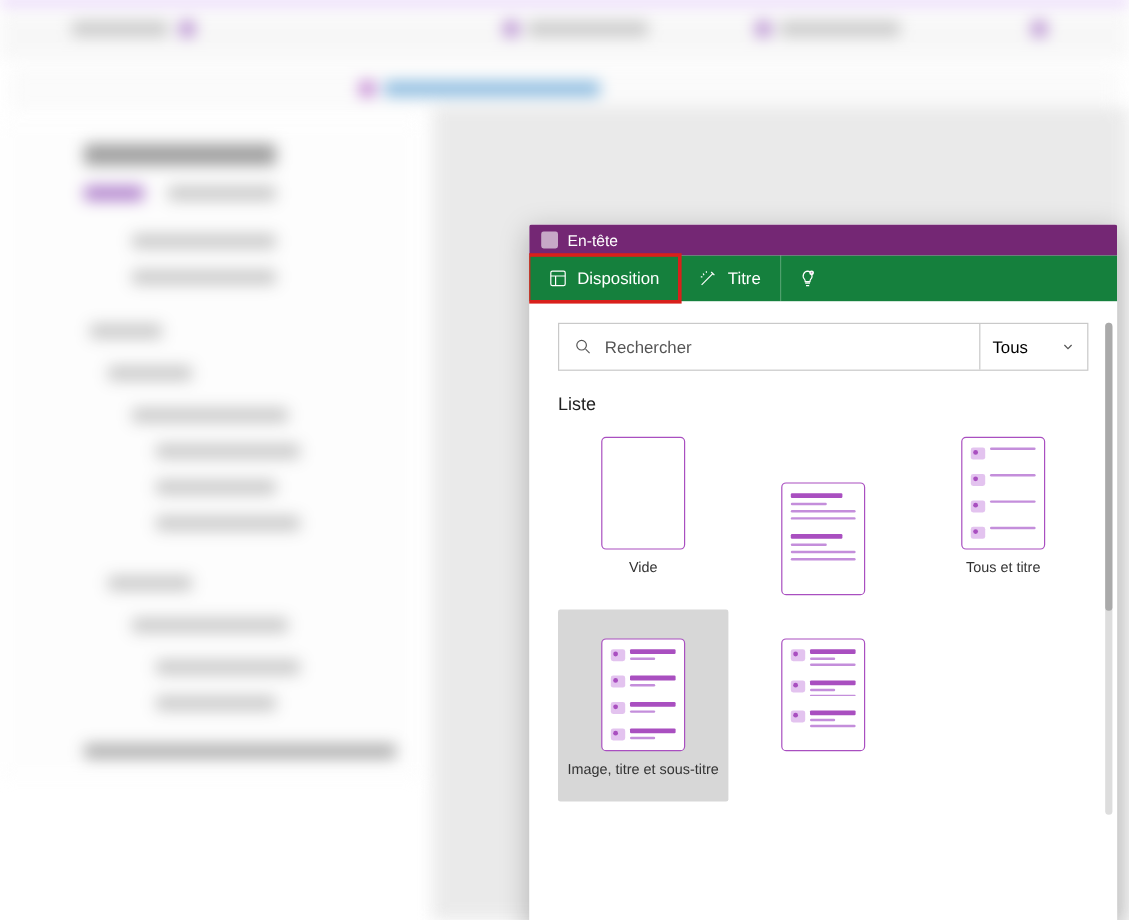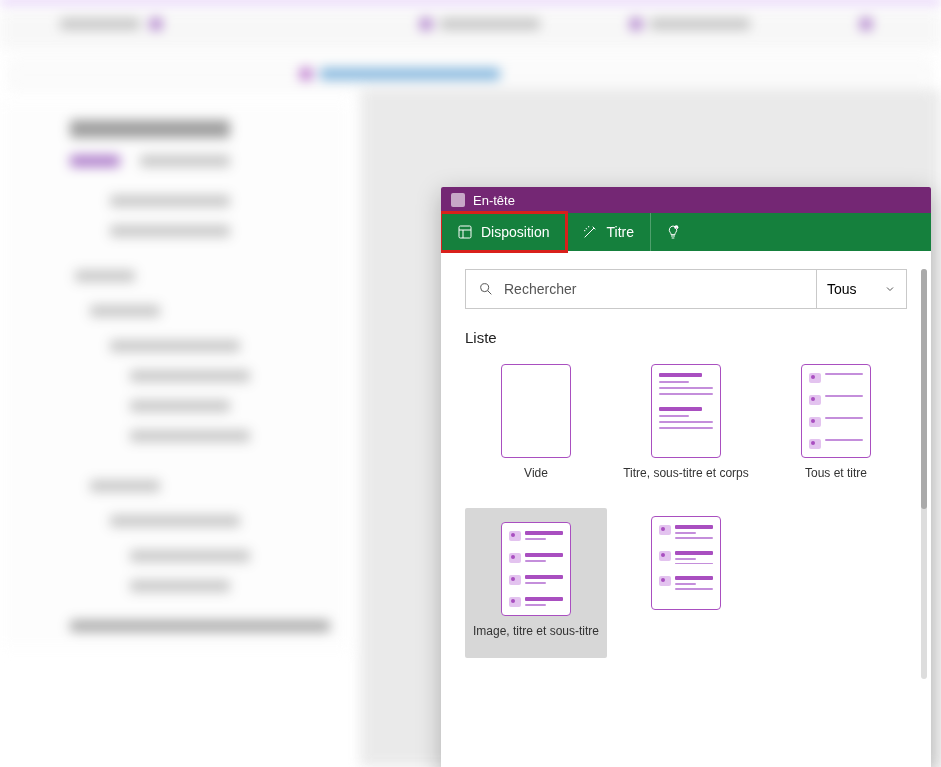--- a/index.html
+++ b/index.html
@@ -35,22 +35,22 @@
   .search-box { flex: 1; display: flex; align-items: center; padding: 0 12px; }
   .search-box svg { width: 16px; height: 16px; stroke: #555; fill: none; stroke-width: 1.5; margin-right: 10px; }
   .search-box input { border: none; outline: none; font-size: 14px; flex: 1; color: #333; }
   .search-box input::placeholder { color: #555; }
   .filter-sel { width: 90px; border-left: 1px solid #c9c9c9; display: flex; align-items: center; justify-content: space-between; padding: 0 10px; font-size: 14px; cursor: pointer; margin-left: 45px; }
   .filter-sel svg { width: 12px; height: 12px; stroke: #555; fill: none; stroke-width: 2; }
 
   .section-label { font-size: 15px; font-weight: 400; margin-bottom: 14px; color: #222; }
 
   .grid { display: grid; grid-template-columns: repeat(3, 1fr); gap: 12px 8px; }
-  .tile { display: flex; flex-direction: column; align-items: center; padding: 4px; border-radius: 2px; cursor: pointer; }
-  .tile.selected { background: #d7d7d7; padding: 14px 4px 4px 4px; margin-top:-4px;}
+  .tile { display: flex; flex-direction: column; align-items: center; padding: 4px; border-radius: 2px; cursor: pointer; justify-content: flex-end; }
+  .tile.selected { background: #d7d7d7; padding: 24px 4px 4px 4px; margin-top:-4px;}
   .thumb { width: 70px; height: 94px; border: 1px solid #a94fc0; border-radius: 4px; background: #fff; padding: 8px 7px; display: flex; flex-direction: column; gap: 4px; }
   .tile-label { font-size: 12px; text-align: center; margin-top: 8px; color: #333; min-height: 30px; line-height: 1.25; display:flex; align-items:flex-start; justify-content:center;}
 
   
   .ln { height: 2px; background: #c48edb; border-radius: 1px; }
   .ln.bold { height: 4px; background: #a94fc0; }
   .ln.sm { width: 55%; }
   .ln.md { width: 80%; }
   .ln.lg { width: 100%; }
   .row-th { display: flex; gap: 4px; align-items: flex-start; }
@@ -162,21 +162,20 @@
           <div class="ln bold md"></div>
             <div class="ln sm"></div>
             <div class="ln lg" style="height:2px;"></div>
             <div class="ln lg" style="height:2px;"></div>
             <div class="sp"></div>
           <div class="ln bold md"></div>
             <div class="ln sm"></div>
             <div class="ln lg" style="height:2px;"></div>
             <div class="ln lg" style="height:2px;"></div>
         </div>
-        <div class="tile-label">Titre, sous-titre et corps</div>
       </div>
 
       <div class="tile">
         <div class="thumb">
           <div class="row-th">
               <div class="pic"></div>
               <div class="stack">
                 <div class="ln lg"></div>
               </div>
             </div>

